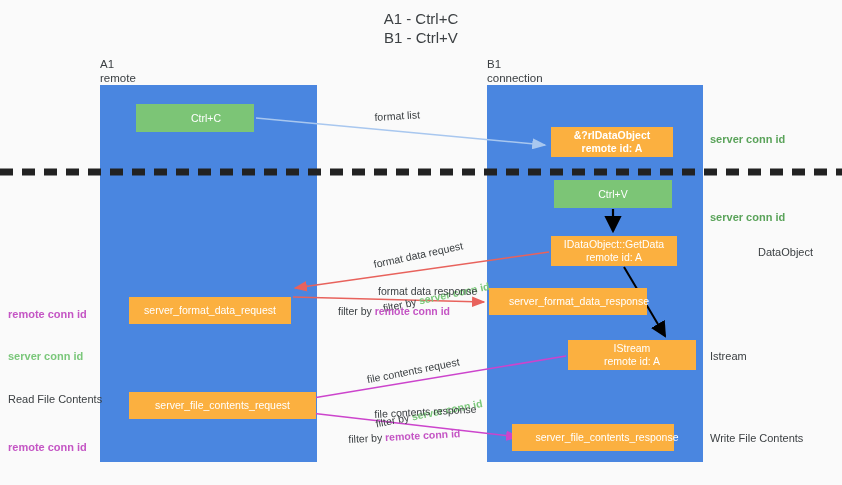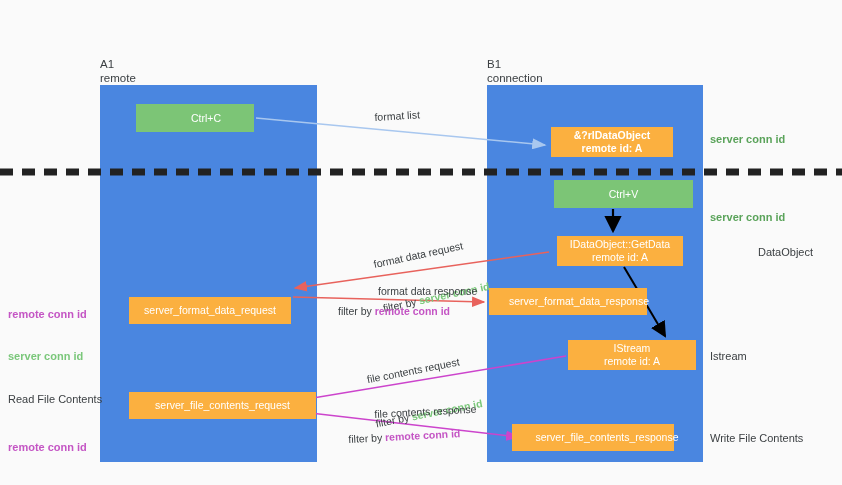--- a/index.html
+++ b/index.html
@@ -67,22 +67,22 @@
     line-height: 13px;
     text-align: center;
     white-space: pre;
     box-sizing: border-box;
   }
   .box.green  { background: #7cc576; }
   .box.orange { background: #fbb040; }
 
   .b-ctrlc      { left: 136px; top: 104px; width: 118px; height: 28px; padding-left: 22px; }
   .b-dataobj1   { left: 551px; top: 127px; width: 122px; height: 30px; font-weight: bold; }
-  .b-ctrlv      { left: 554px; top: 180px; width: 139px; height: 28px; }
-  .b-getdata    { left: 551px; top: 236px; width: 126px; height: 30px; margin-left: 6px; }
+  .b-ctrlv      { left: 554px; top: 180px; width: 118px; height: 28px; }
+  .b-getdata    { left: 551px; top: 236px; width: 126px; height: 30px; }
   .b-fdreq      { left: 129px; top: 277px; width: 162px; height: 27px; margin-top: 20px; }
   .b-fdresp     { left: 489px; top: 288px; width: 158px; height: 27px; padding-left: 22px; }
   .b-istream    { left: 568px; top: 340px; width: 128px; height: 30px; }
   .b-fcreq      { left: 129px; top: 392px; width: 187px; height: 27px; }
   .b-fcresp     { left: 512px; top: 424px; width: 162px; height: 27px; padding-left: 28px; }
 
   
   .rlabel {
     position: absolute;
     font-size: 11px;
@@ -147,20 +147,22 @@
     height: 485px;
     overflow: visible;
     pointer-events: none;
   }
 </style>
 </head>
 <body>
 
 <div id="stage">
 
+  <div class="title">A1 - Ctrl+C
+B1 - Ctrl+V</div>
 
   <div class="col-head left">A1
 remote</div>
   <div class="col-head right">B1
 connection</div>
 
   <div class="lane left"></div>
   <div class="lane right"></div>
 
   <svg class="overlay">

